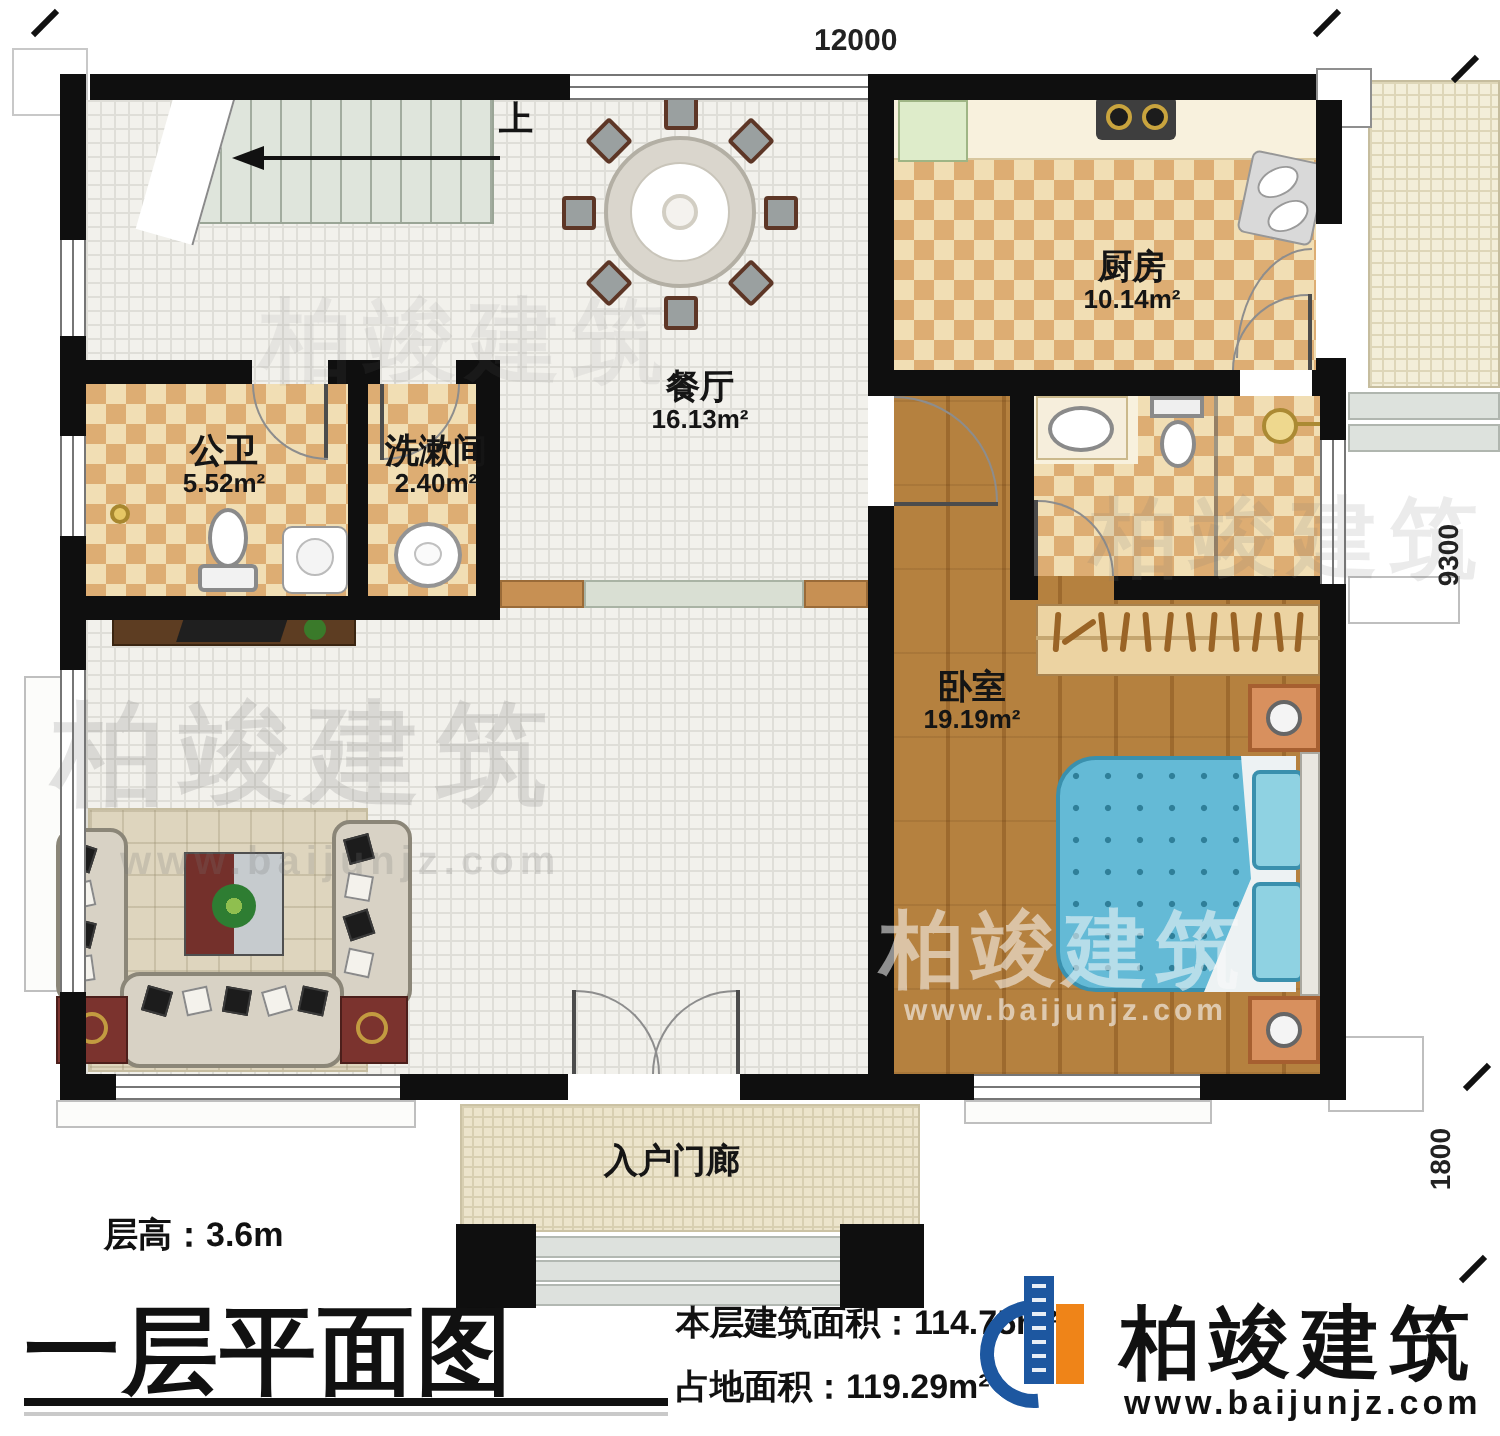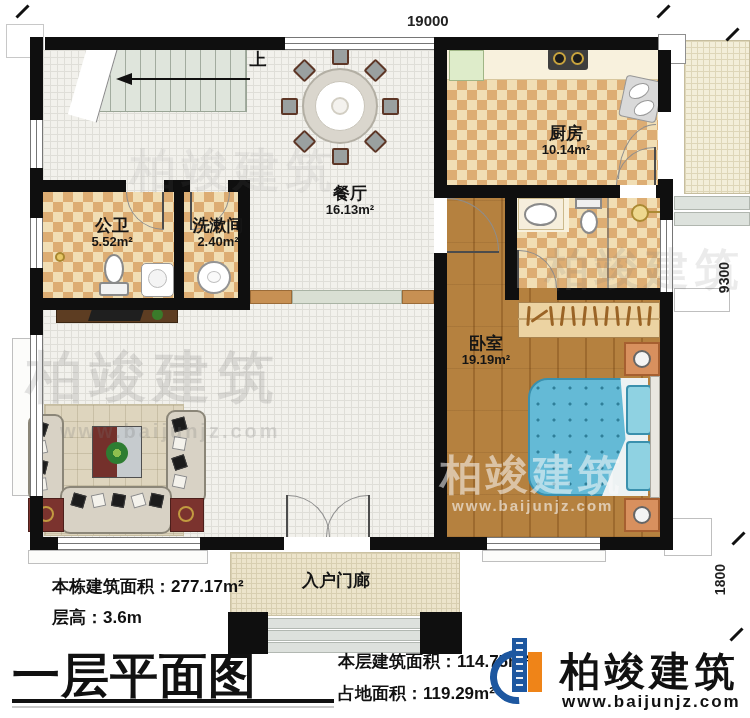--- a/index.html
+++ b/index.html
@@ -240,30 +240,29 @@
       <span class="ar">2.40m²</span>
     </span>
   <span class="rl" style="left:446px;top:334px;width:80px;">
     <span class="nm">卧室</span>
       <span class="ar">19.19m²</span>
     </span>
   <span class="rl" style="left:296px;top:571px;width:80px;">
     <span class="nm">入户门廊</span>
     </span>
 
-  <span class="dim" style="left:407px;top:12px;">19000</span>
+  <span class="dim" style="left:407px;top:12px;">12000</span>
   <span class="dim vdim" style="left:716px;top:262px;font-size:14px;">9300</span>
   <span class="dim vdim" style="left:712px;top:564px;font-size:14px;">1800</span>
   <i class="tick" style="left:14px;top:10px;"></i>
   <i class="tick" style="left:655px;top:10px;"></i>
   <i class="tick" style="left:724px;top:33px;"></i>
   <i class="tick" style="left:730px;top:537px;"></i>
   <i class="tick" style="left:728px;top:633px;"></i>
 
-  <span class="ft" style="left:52px;top:575px;font-size:17px;">本栋建筑面积：277.17m²</span>
   <span class="ft" style="left:52px;top:606px;font-size:17px;">层高：3.6m</span>
   <span class="ft" style="left:12px;top:644px;font-size:48px;font-weight:900;letter-spacing:1px;">一层平面图</span>
   <span class="ft" style="left:338px;top:650px;font-size:17px;">本层建筑面积：114.75m²</span>
   <span class="ft" style="left:338px;top:682px;font-size:17px;">占地面积：119.29m²</span>
   <i style="left:12px;top:699px;width:322px;height:4px;background:#111;z-index:50;"></i>
   <i style="left:12px;top:706px;width:322px;height:2px;background:#c9c9c9;z-index:50;"></i>
 
   <i style="left:490px;top:636px;width:68px;height:76px;z-index:50;">
     <i class="circ" style="left:0;top:14px;width:54px;height:54px;border:7px solid;border-color:transparent transparent #1d57a0 #1d57a0;transform:rotate(40deg);"></i>
     <i style="left:22px;top:2px;width:15px;height:54px;background:#1d57a0;"></i>

